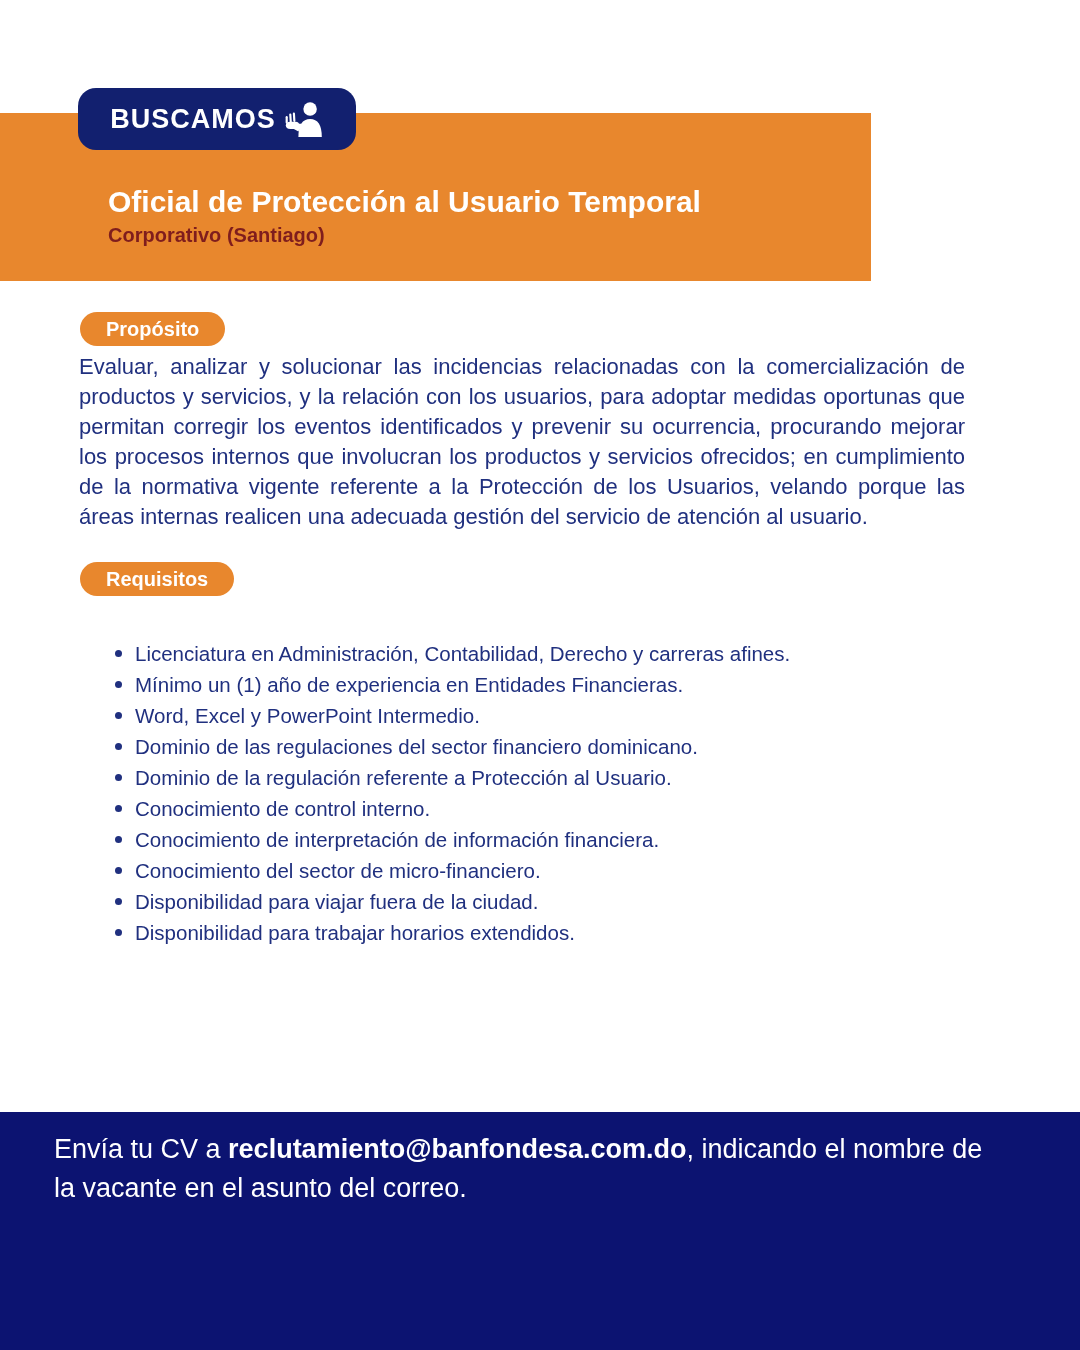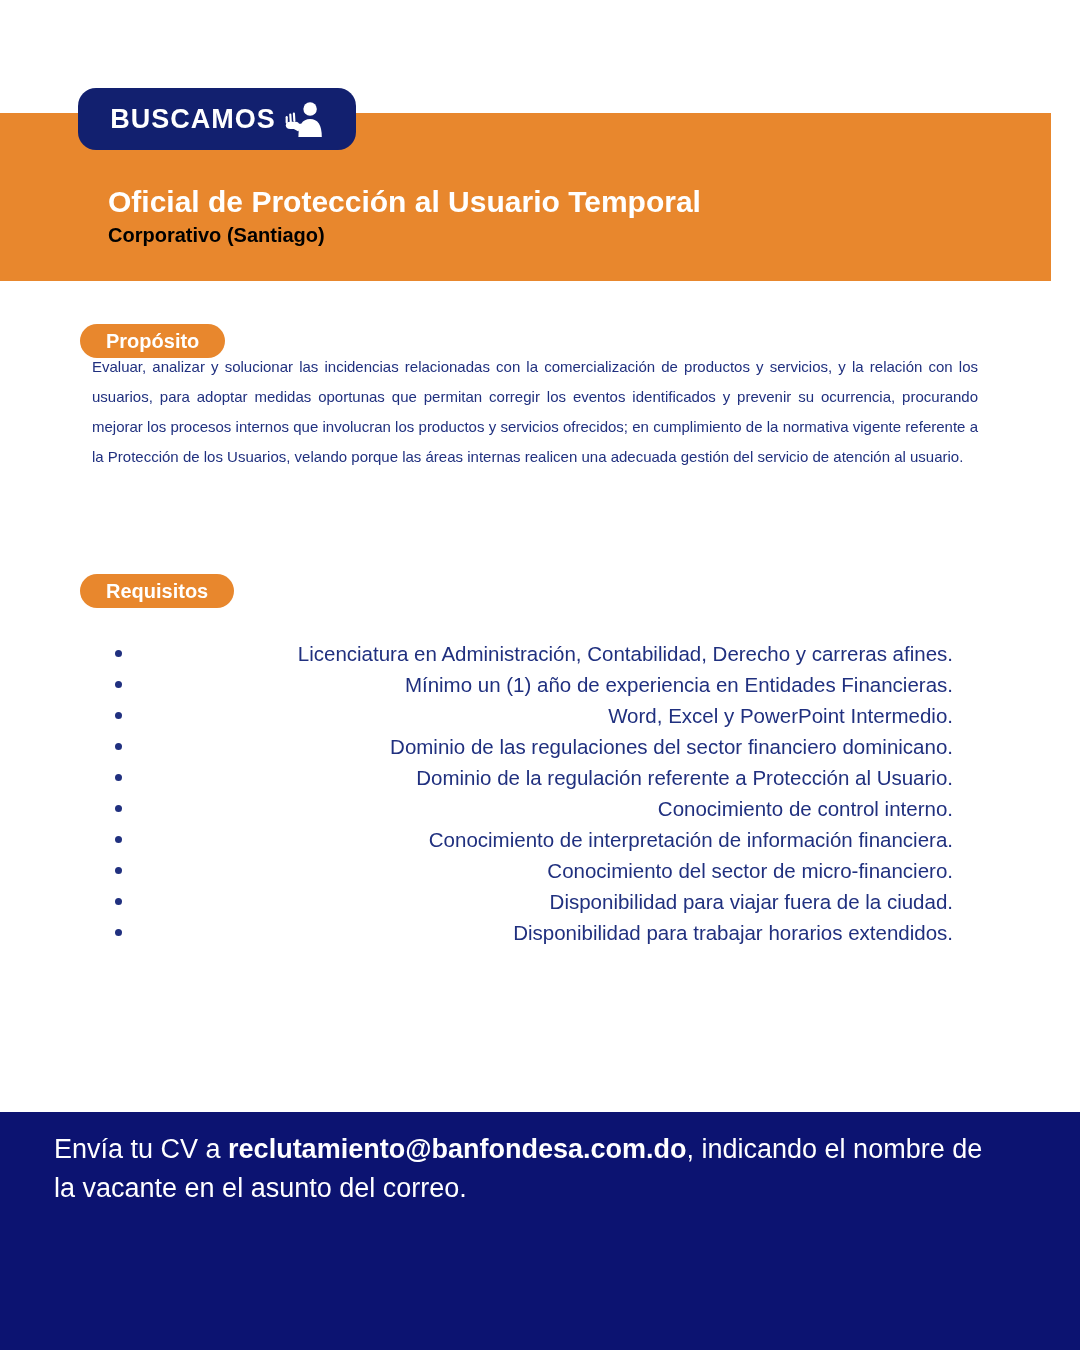--- a/index.html
+++ b/index.html
@@ -18,47 +18,47 @@
     position:absolute;left:78px;top:88px;width:278px;height:62px;
     background:var(--navy-badge);border-radius:18px;z-index:3;
     display:flex;align-items:center;justify-content:center;gap:4px;
   }
   .buscamos-badge .label{
     color:#fff;font-size:27px;font-weight:bold;letter-spacing:1px;
   }
   .buscamos-badge svg{display:block;}
   
   .banner{
-    position:absolute;left:0;top:113px;width:1051px;height:168px;
+    position:absolute;left:0;top:113px;width:871px;height:168px;
     background:var(--orange);z-index:2;box-sizing:border-box;
     padding:72px 0 4px 108px;
   }
   .banner .title{color:#fff;font-size:30px;font-weight:bold;line-height:34px;}
-  .banner .subtitle{color:#000000;font-size:20px;font-weight:bold;margin-top:5px;}
+  .banner .subtitle{color:#7f1d1d;font-size:20px;font-weight:bold;margin-top:5px;}
   
   .pill{
     position:absolute;height:34px;background:var(--orange);
     border-radius:18px;color:#fff;font-size:20px;font-weight:bold;
-    display:flex;align-items:center;padding:0 26px;margin-top:12px;
+    display:flex;align-items:center;padding:0 26px;
   }
   .pill-proposito{left:80px;top:312px;}
   .pill-requisitos{left:80px;top:562px;}
   
   .purpose{
-    position:absolute;left:92px;top:352px;width:886px;
-    color:var(--text-navy);font-size:15px;line-height:30px;
+    position:absolute;left:79px;top:352px;width:886px;
+    color:var(--text-navy);font-size:22px;line-height:30px;
     text-align:justify;
   }
   
   .req-list{
     position:absolute;left:113px;top:638px;width:840px;
     margin:0;padding:0;list-style:none;
     color:var(--text-navy);font-size:20.5px;line-height:31px;
   }
-  .req-list li{position:relative;padding-left:22px;text-align:right;}
+  .req-list li{position:relative;padding-left:22px;}
   .req-list li::before{
     content:"";position:absolute;left:2px;top:12px;width:7px;height:7px;
     border-radius:50%;background:var(--text-navy);
   }
   
   .footer{
     position:absolute;left:0;top:1112px;width:1080px;height:238px;
     background:var(--navy-footer);
   }
   .footer .cv-text{

